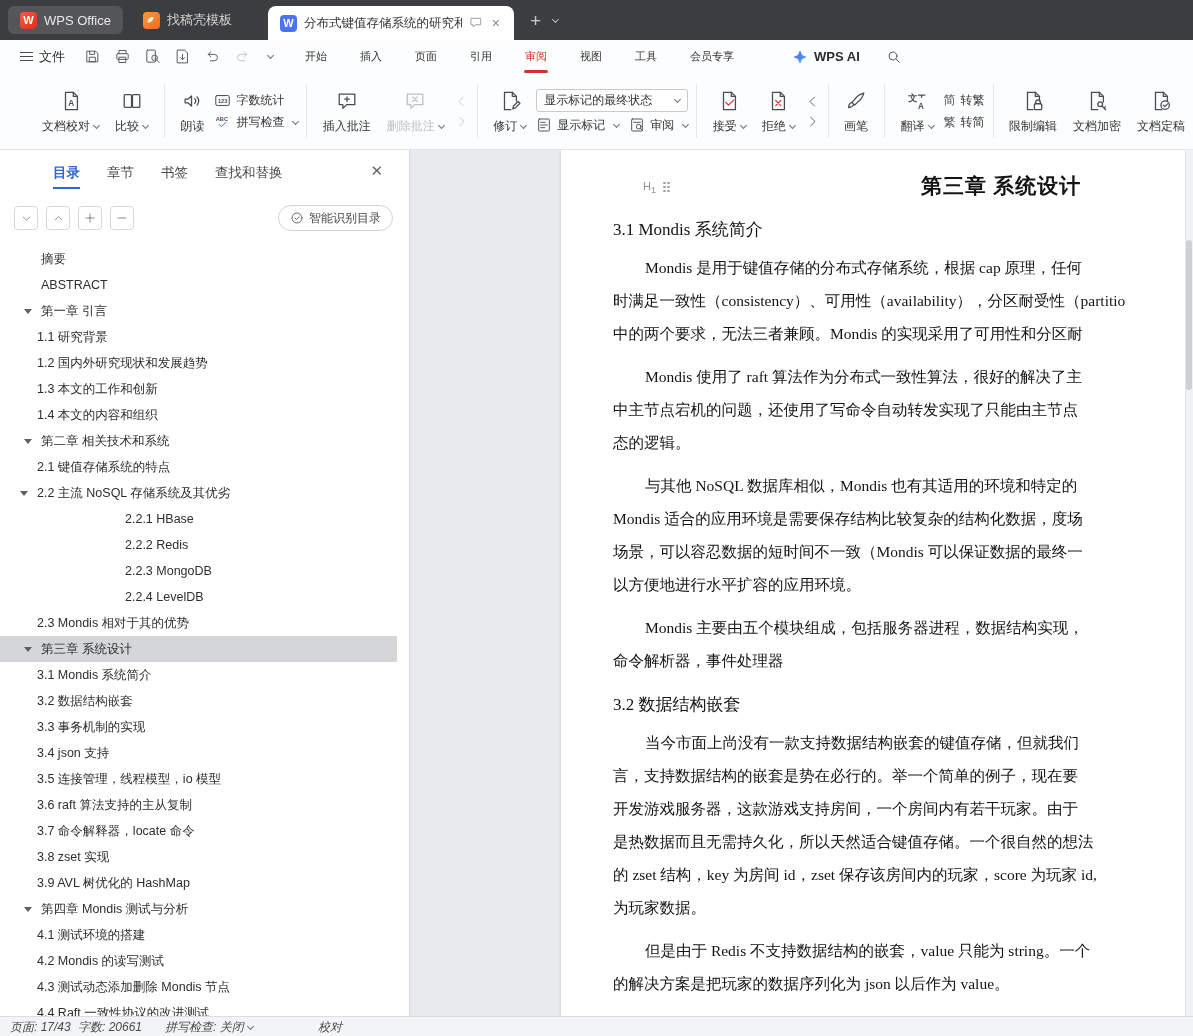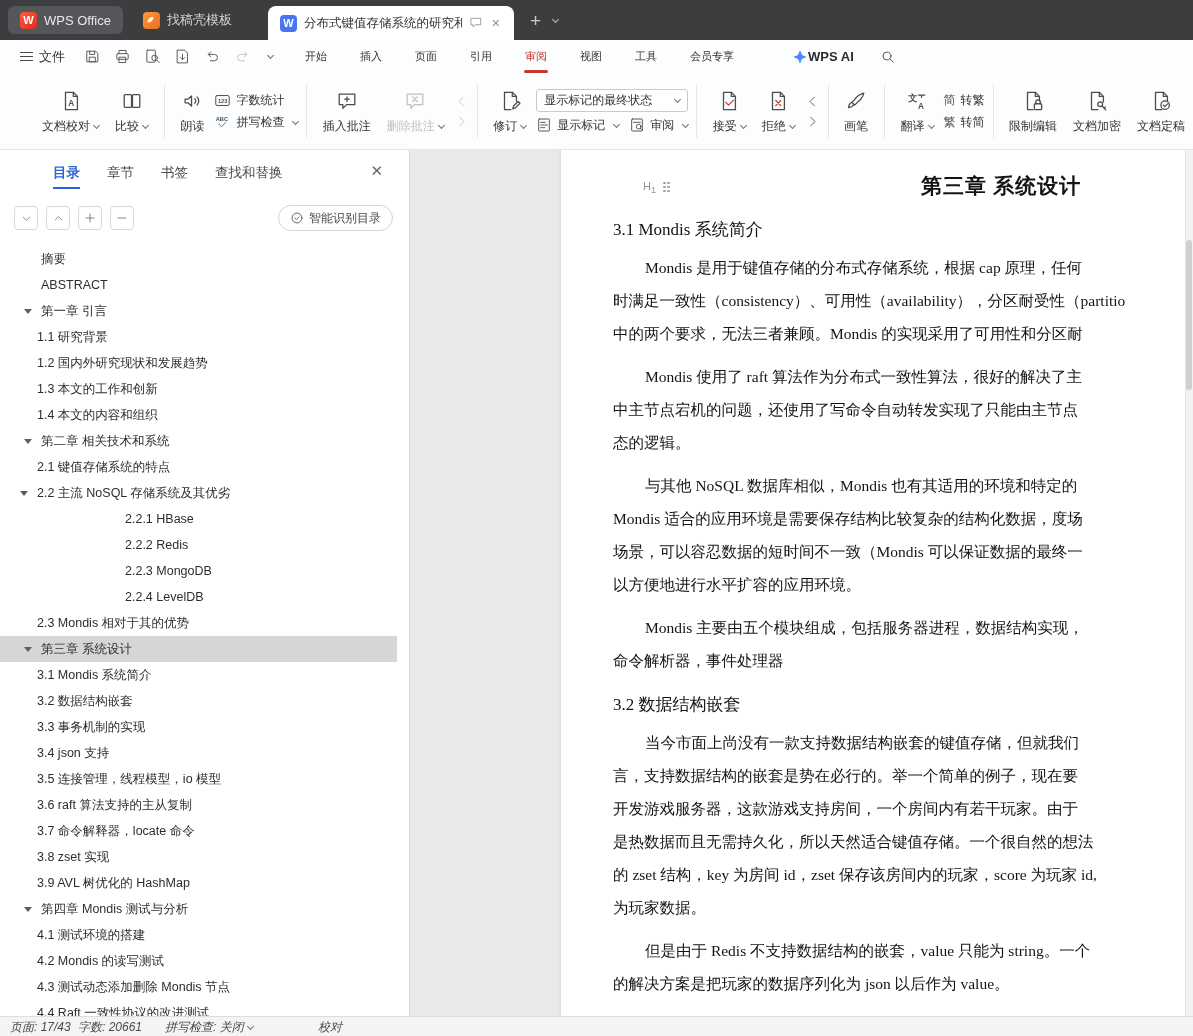--- a/index.html
+++ b/index.html
@@ -29,21 +29,21 @@
   .file-btn { position:absolute; left:20px; top:0; height:33px; display:flex; align-items:center; gap:6px; font-size:13px; color:#333; }
   .ham { display:inline-flex; flex-direction:column; gap:2.5px; }
   .ham i { width:13px; height:1.6px; background:#4a4a4a; display:block; }
   .quick-icons { position:absolute; left:84px; top:0; height:33px; display:flex; align-items:center; gap:13px; color:#5a5b5d; }
   .quick-icons .dis { color:#c3c4c6; }
   .menus { position:absolute; left:302px; top:0; height:33px; display:flex; align-items:center; gap:27px; }
   .menu { font-size:11px; color:#333; height:33px; line-height:33px; position:relative; padding:0 3px; }
   .menu.active { color:#c8382a; }
   .menu.active::after { content:""; position:absolute; left:2px; right:2px; bottom:0; height:3px; background:#c8382a; border-radius:2px; }
   .menu-right { position:absolute; left:792px; top:0; height:33px; display:flex; align-items:center; gap:26px; }
-  .wps-ai { display:flex; align-items:center; gap:0; font-size:13px; font-weight:bold; color:#2b2c2e; }
+  .wps-ai { display:flex; align-items:center; gap:6px; font-size:13px; font-weight:bold; color:#2b2c2e; }
   .search-ic { color:#4c4d4f; display:flex; }
 
   
   .ribbon { position:absolute; top:73px; left:0; right:0; height:77px; background:#fcfdfe; border-bottom:1px solid #e3e4e6; display:flex; align-items:center; padding-left:34px; overflow:hidden; }
   .rg { display:flex; align-items:center; }
   .rsep { width:1px; height:54px; background:#e6e7e9; margin:0 8px; }
   .rbtn { display:flex; flex-direction:column; align-items:center; justify-content:center; padding:3px 8px; border-radius:4px; }
   .rbtn .ric { height:26px; display:flex; align-items:center; color:#4b4c4e; }
   .rbtn .rlb { font-size:12px; color:#333; margin-top:4px; white-space:nowrap; display:flex; align-items:center; }
   .rcol { display:flex; flex-direction:column; justify-content:center; gap:5px; margin-left:2px; }

